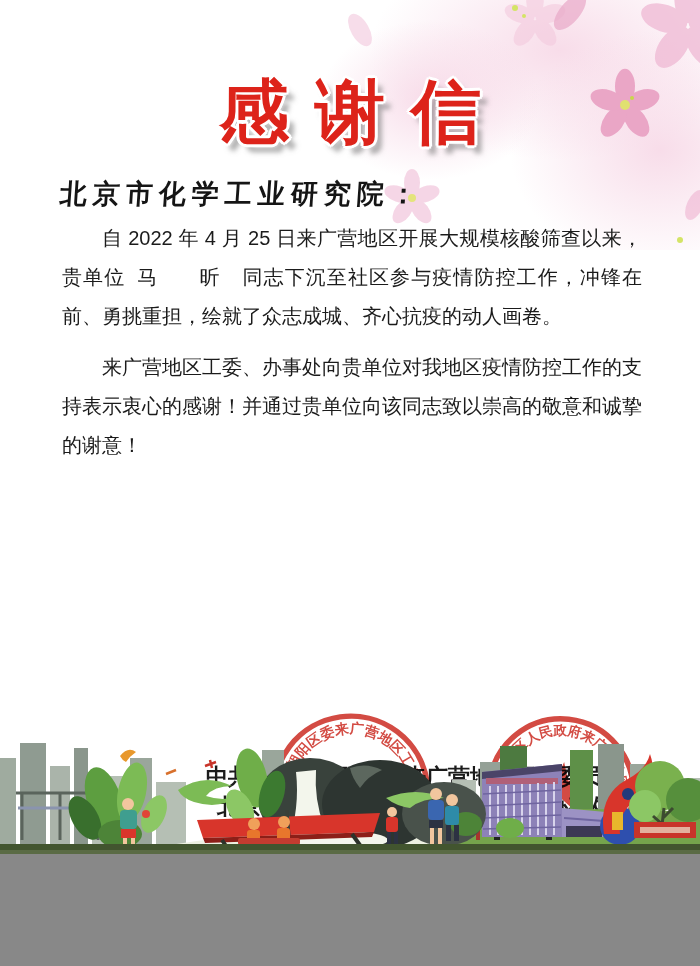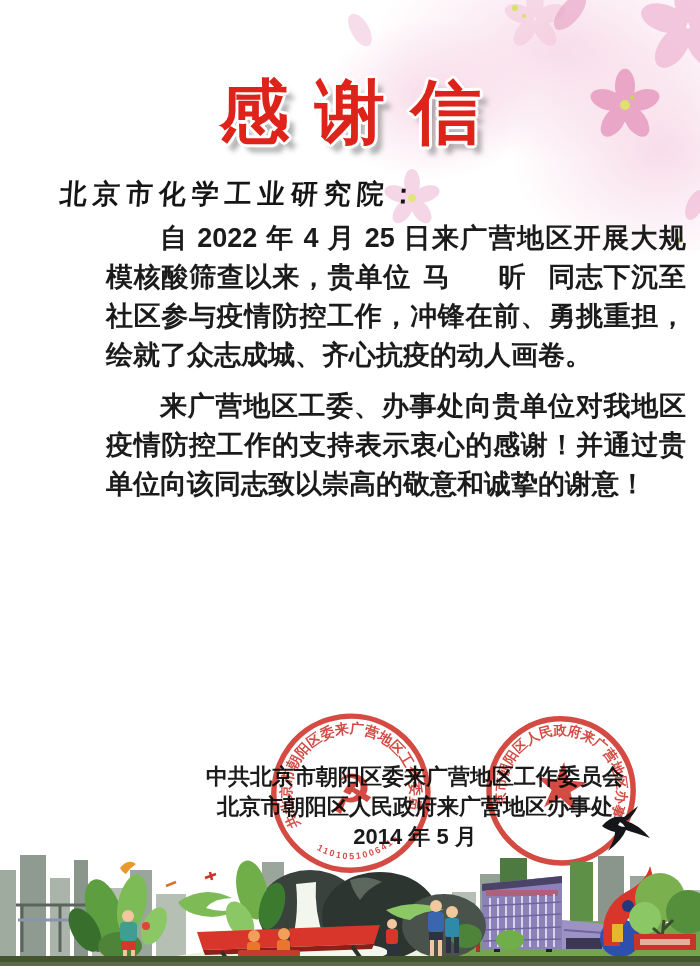--- a/index.html
+++ b/index.html
@@ -1,17 +1,17 @@
 <!DOCTYPE html>
 <html><head>
 <meta charset="utf-8">
 <style>
   html,body{margin:0;padding:0;background:#888;}
   .page{
-    position:relative;width:700px;height:966px;margin:0 auto;
+    position:relative;width:700px;height:854px;margin:0 auto;
     background:#fff;overflow:hidden;
     font-family:"Liberation Sans",sans-serif;
   }
   
   .title{
     position:absolute;top:66px;left:0;width:700px;text-align:center;
     font-size:70px;font-weight:800;letter-spacing:26px;padding-left:26px;
     box-sizing:border-box;color:#dd231a;
     font-family:"DejaVu Sans",sans-serif;
     text-shadow:
@@ -22,23 +22,22 @@
   
   .salutation{
     position:absolute;top:176px;left:60px;
     font-size:27px;font-weight:700;letter-spacing:6px;color:#151515;
     font-family:"DejaVu Serif",serif;
     transform:skewX(-4deg);
   }
   
   .body-text{
     position:absolute;top:219px;left:62px;width:580px;
-    color:#1b1b1b;font-size:27px;line-height:39px;font-weight:700;
+    color:#1b1b1b;font-size:20px;line-height:39px;font-weight:400;
     text-align:justify;
-    margin-left:44px;
   }
   .body-text p{margin:0 0 12px 0;text-indent:2em;}
   .comrade-name{padding:0 12px;letter-spacing:10px;}
   
   .signature{
     position:absolute;top:762px;left:170px;width:490px;text-align:center;
     font-size:22px;font-weight:700;color:#1b1b1b;line-height:30px;
   }
   
   .seal{position:absolute;mix-blend-mode:multiply;opacity:.9;pointer-events:none;}

